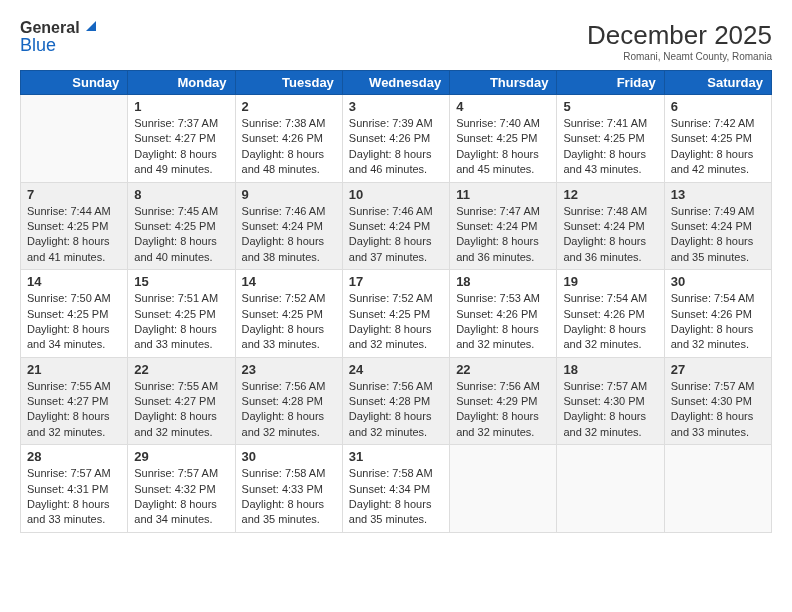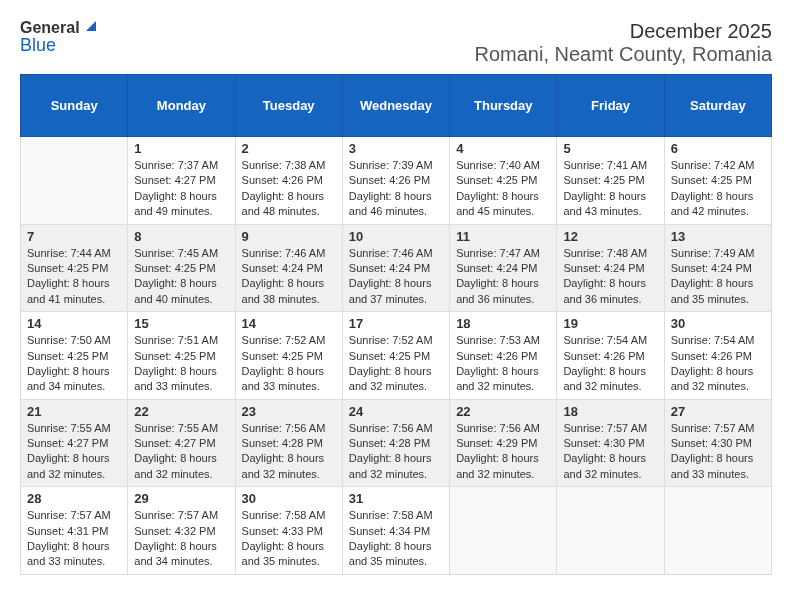--- a/index.html
+++ b/index.html
@@ -34,39 +34,39 @@
       line-height: 1;
     }
     .logo-line {
       display: flex;
       align-items: center;
     }
     .title-section {
       text-align: right;
     }
     .month-year {
-      font-size: 20px;
+      font-size: 26px;
       font-weight: normal;
       color: #333;
       text-align: right;
     }
     .location {
-      font-size: 20px;
+      font-size: 10px;
       color: #555;
     }
     .calendar {
       width: 100%;
       border-collapse: collapse;
       border: 1px solid #ccc;
     }
     .calendar th {
       background-color: #1565c0;
       color: #fff;
-      text-align: center;
-      padding: 23px 8px;
+      text-align: right;
+      padding: 4px 8px;
       font-size: 13px;
       font-weight: bold;
       border: 1px solid #1255a0;
     }
     .calendar td {
       vertical-align: top;
       padding: 4px 6px;
       border: 1px solid #ddd;
       width: 107px;
       min-height: 80px;

